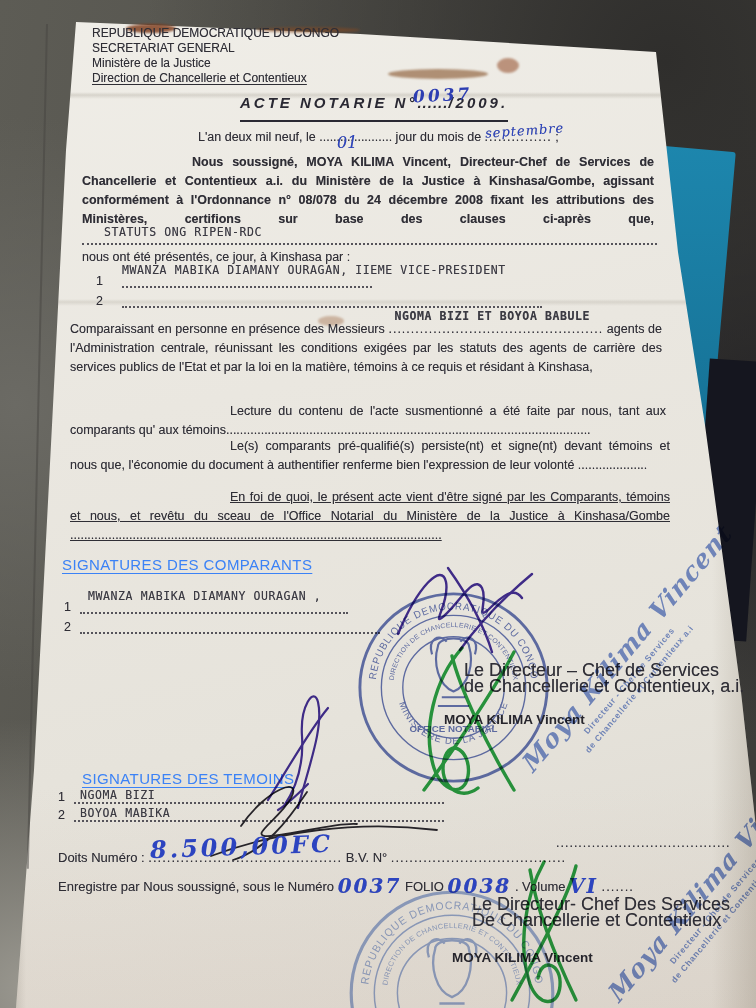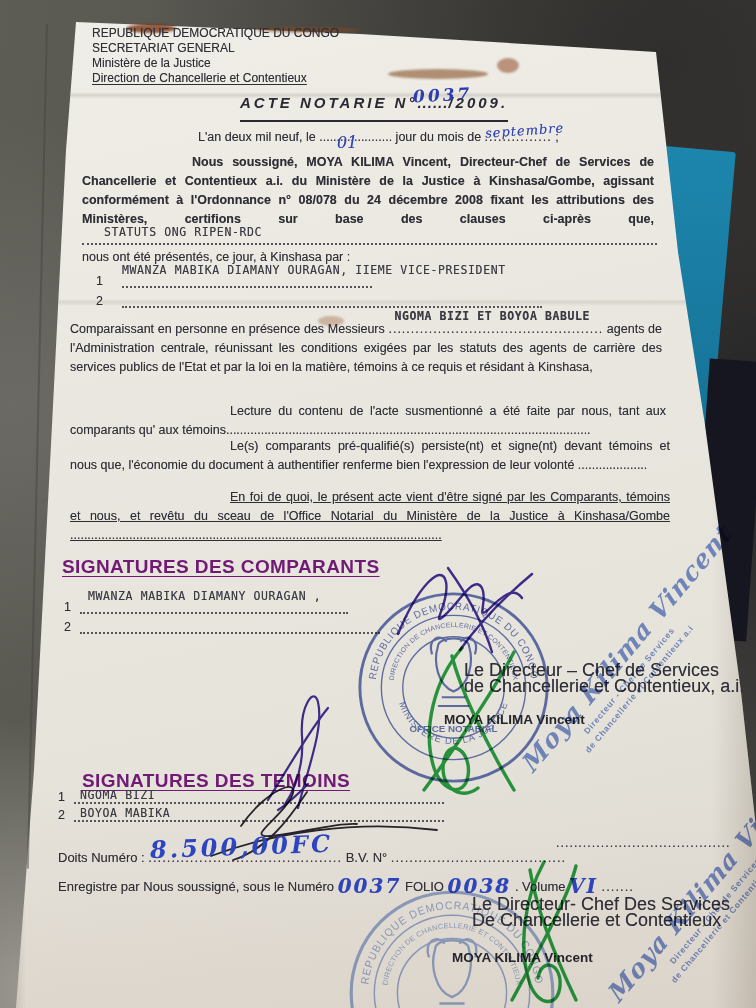--- a/index.html
+++ b/index.html
@@ -29,21 +29,21 @@
       linear-gradient(to bottom, rgba(0,0,0,0) 299px, rgba(120,112,96,.16) 302px, rgba(0,0,0,0) 306px),
       linear-gradient(to top, rgba(205,178,160,.14) 0%, rgba(205,178,160,0) 22%),
       linear-gradient(168deg,#f0eee8 0%, #eae7e0 38%, #e6e3db 68%, #ddd9d1 100%);
   }
   .margin-line{left:46px;top:24px;width:1.6px;height:845px;background:rgba(70,68,64,.5);transform:rotate(1.3deg);transform-origin:top left;}
   .stain{border-radius:50%;filter:blur(1px);}
   
   .printed{color:#2f2e35;font-size:12.5px;line-height:19px;text-shadow:0 0 .5px rgba(45,45,65,.45);}
   .typed{font-family:"DejaVu Sans Mono",monospace;color:#3b3a42;font-size:11.5px;letter-spacing:.6px;white-space:nowrap;text-shadow:0 0 .5px rgba(50,50,70,.5);}
   .hw{font-family:"DejaVu Serif",serif;font-style:italic;color:#2c44c0;}
-  .heading{color:#701a75;font-size:19px;font-weight:700;letter-spacing:.4px;text-decoration:underline;text-underline-offset:3px;}
+  .heading{color:#3b82f6;font-size:15px;font-weight:400;letter-spacing:.4px;text-decoration:underline;text-underline-offset:3px;}
   .dotrow{border-bottom:2px dotted #55535a;height:0;}
   .dotspan{letter-spacing:1px;}
   .num{display:inline-block;width:22px;}
   .fill{position:relative;display:inline-block;}
   .fill .over{position:absolute;left:6px;top:-12px;}
   p{margin:0;}
   .j{text-align:justify;}
   .j-last{text-align-last:justify;font-weight:bold;}
   
   .stamp{mix-blend-mode:multiply;opacity:.85;}

